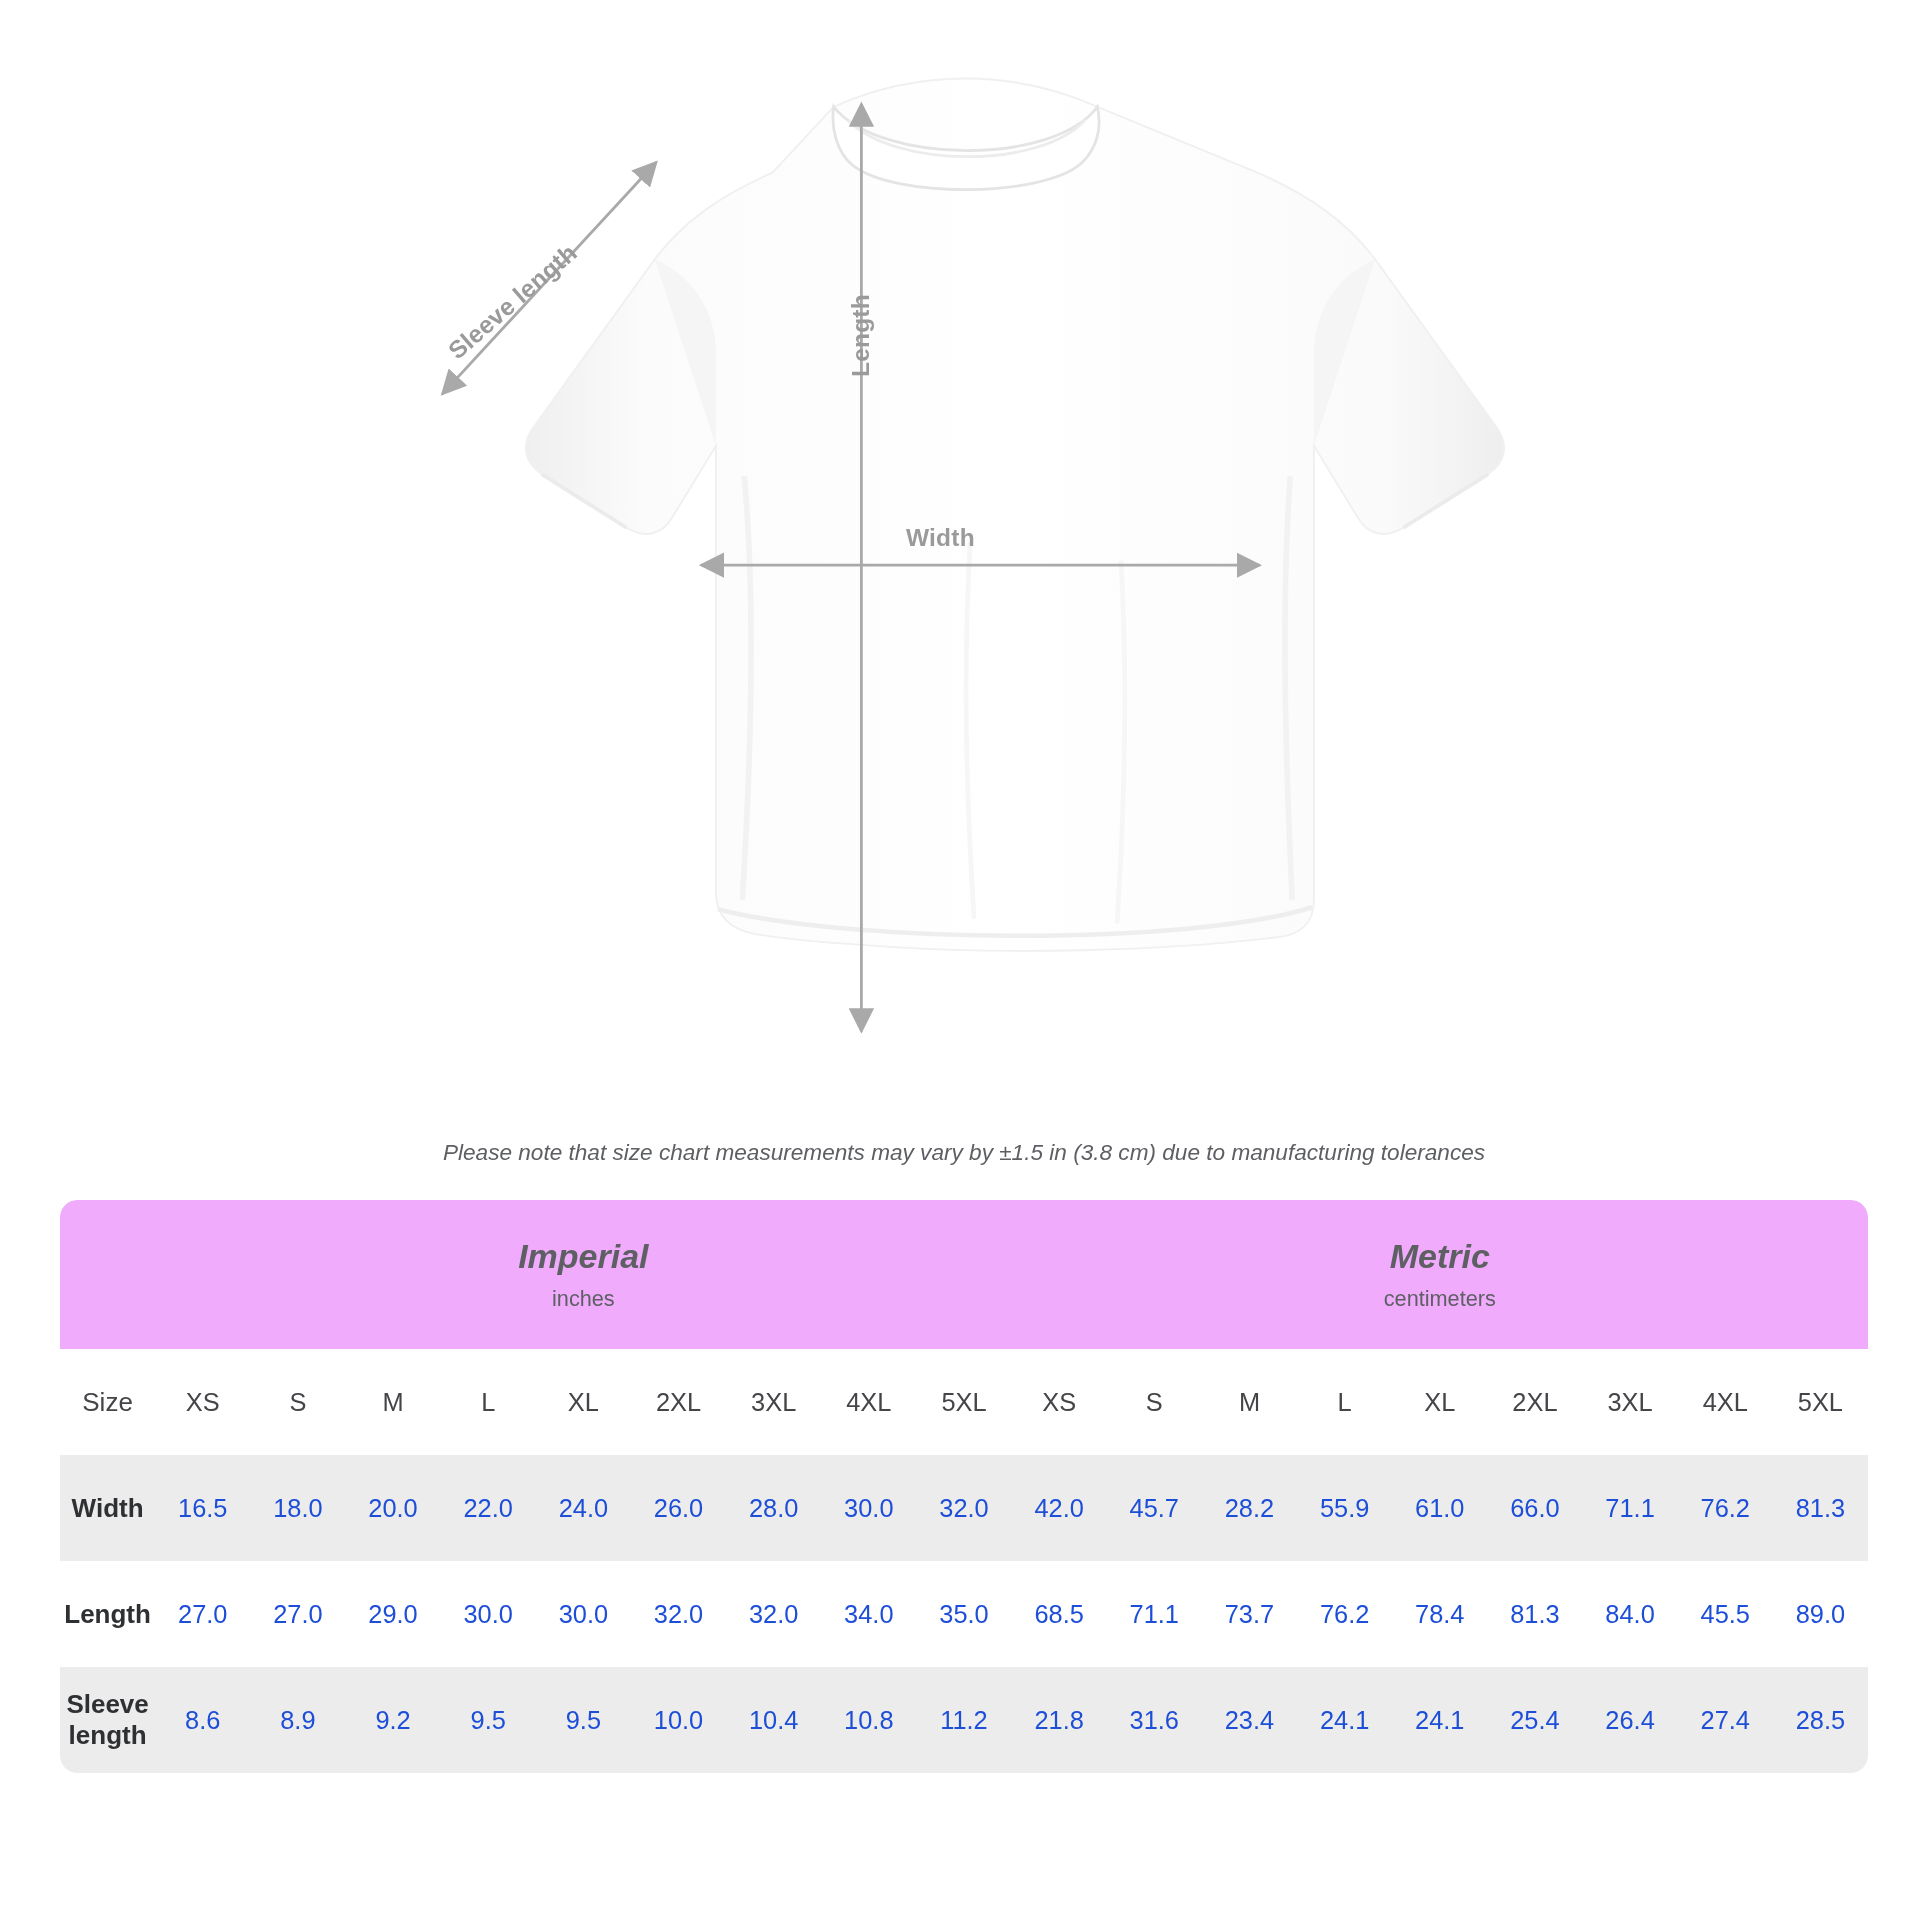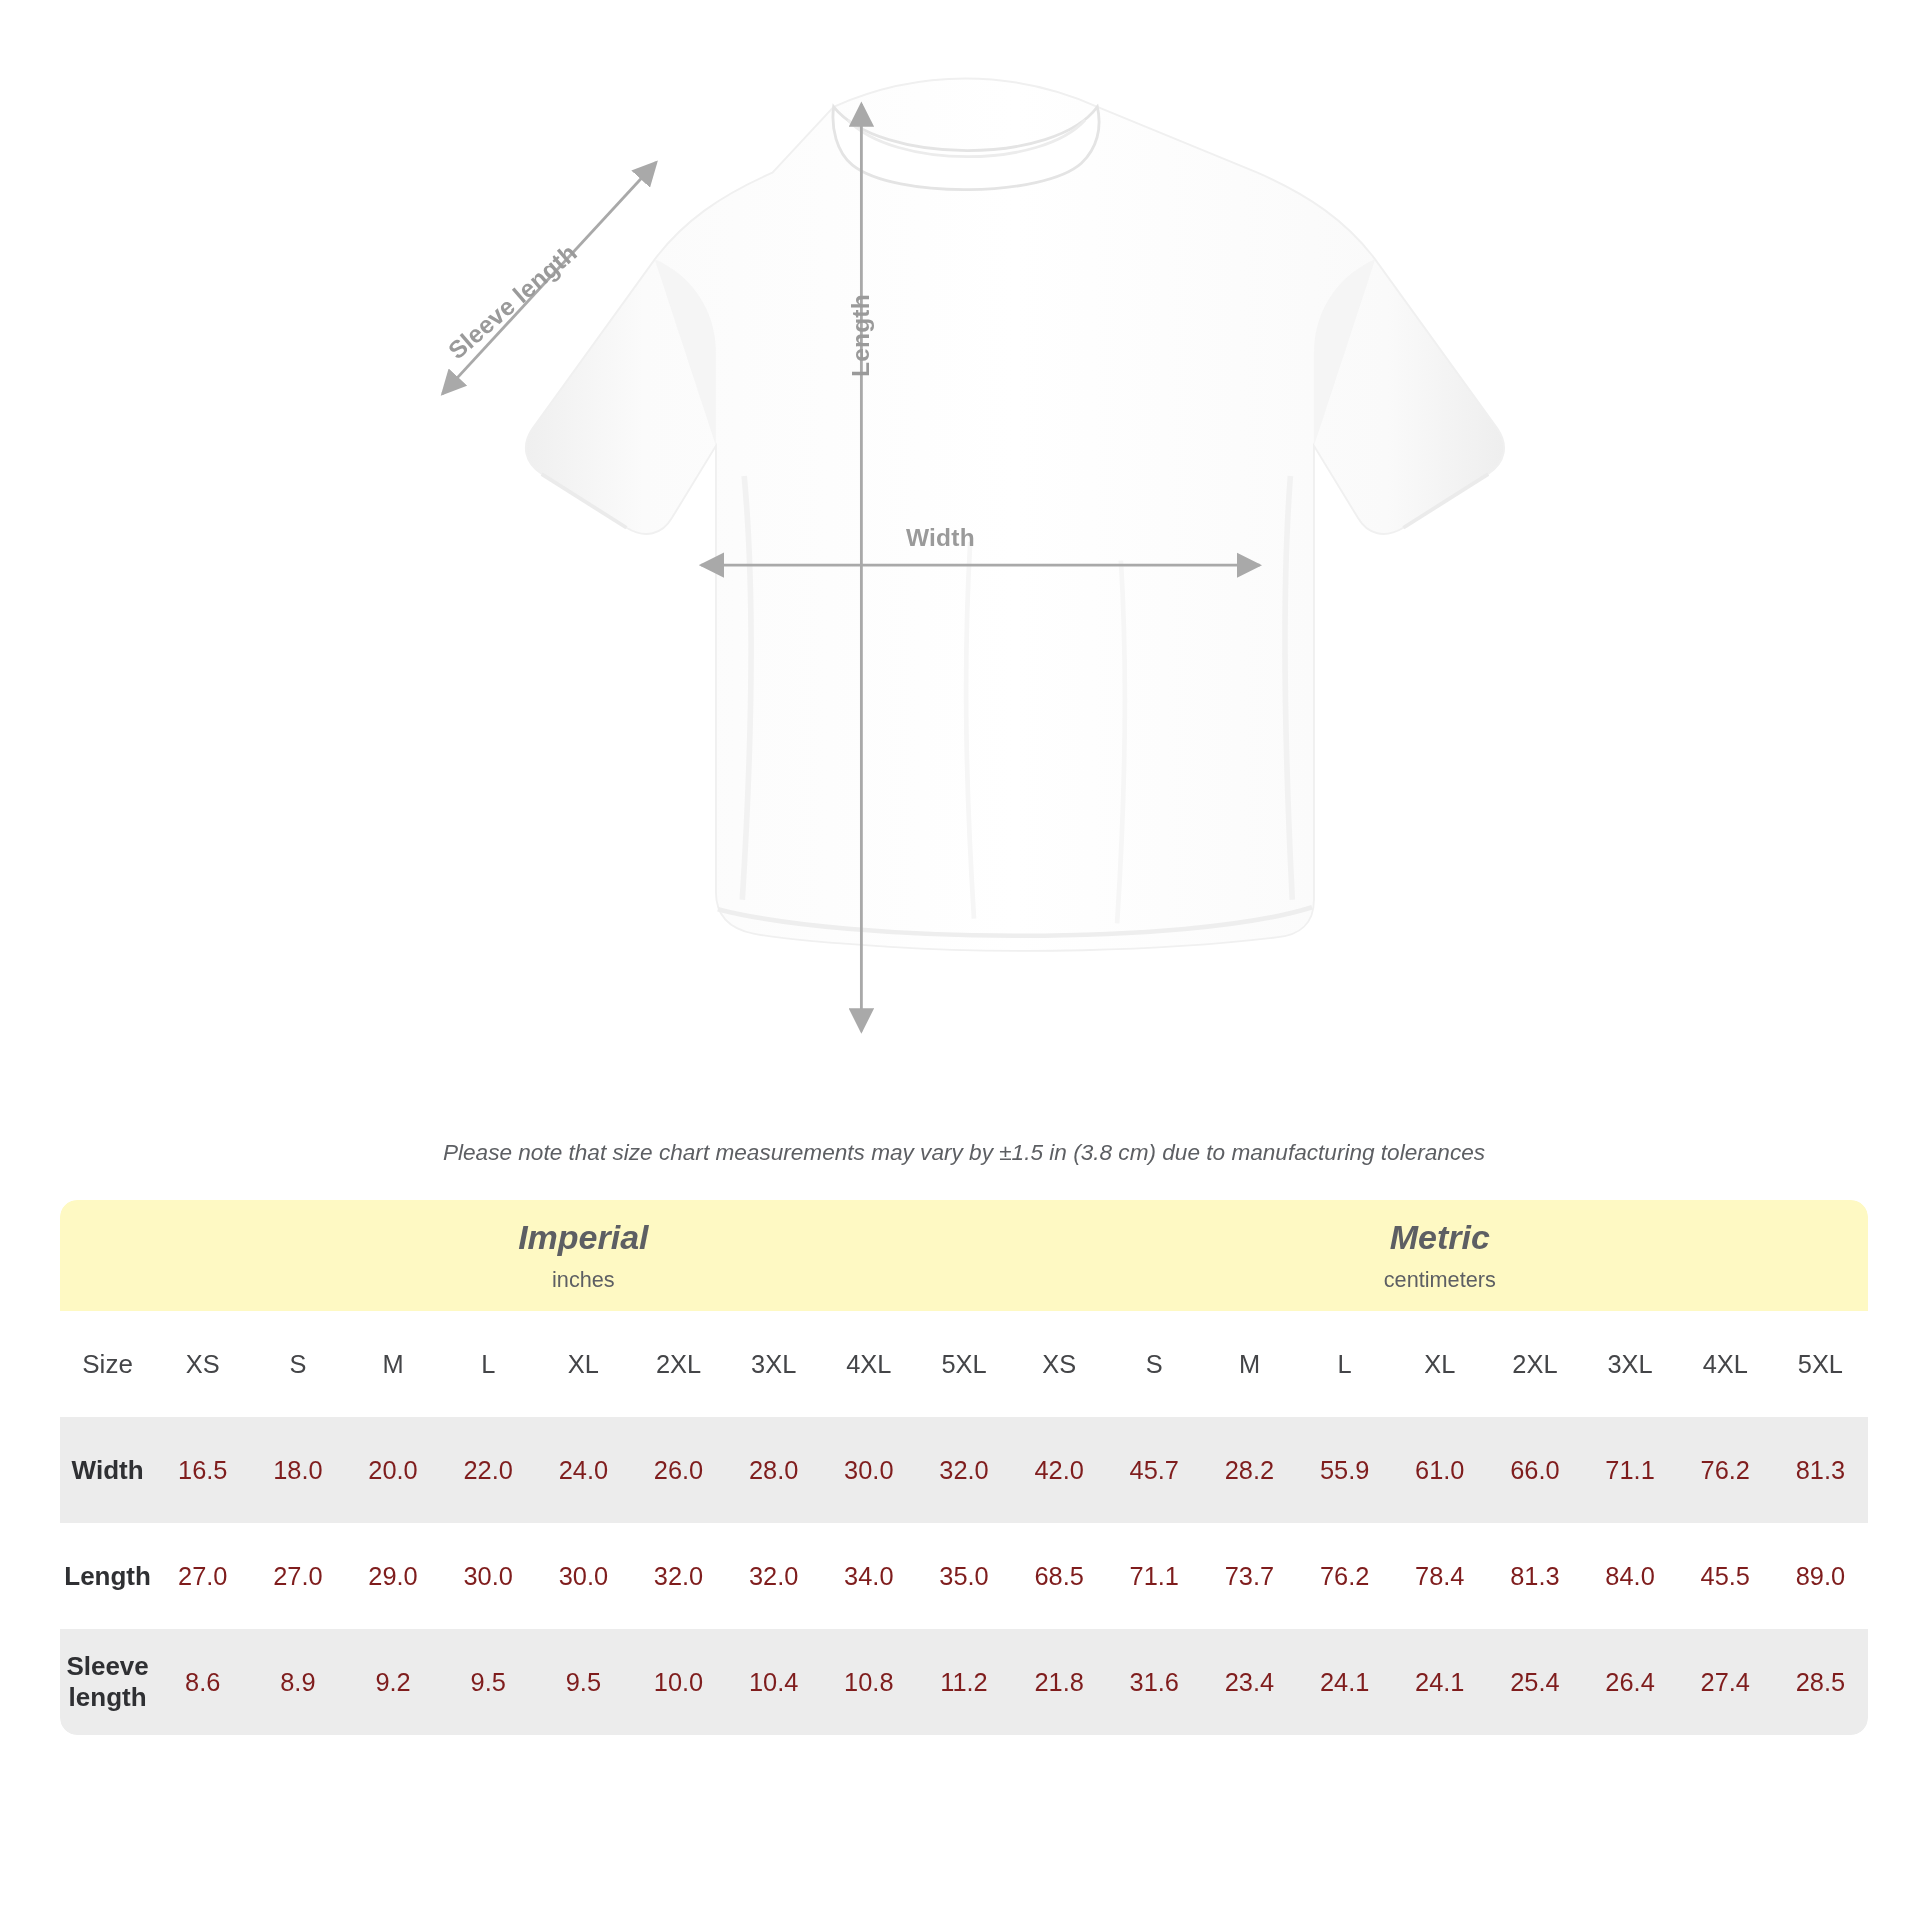--- a/index.html
+++ b/index.html
@@ -107,22 +107,22 @@
     width: 100%;
     table-layout: fixed;
   }
   table.size-table td, table.size-table th {
     border: none;
     text-align: center;
     vertical-align: middle;
   }
 
   .unit-row td {
-    background: #fef9c3;
-    height: 111px;
+    background: #f0abfc;
+    height: 149px;
     padding: 0;
   }
   .unit-row td.first {
     border-top-left-radius: 17px;
   }
   .unit-row td.last {
     border-top-right-radius: 17px;
   }
   .unit-name {
     font-size: 34px;
@@ -145,21 +145,21 @@
     background: #ffffff;
     border-bottom: 1.9px solid #ebebeb;
   }
   .head-row td.rowhead {
     font-size: 26px;
   }
 
   .data-row td {
     height: 104px;
     font-size: 25.4px;
-    color: #7f1d1d;
+    color: #1d4ed8;
     border-bottom: 1.9px solid #ebebeb;
   }
   .data-row td.rowhead {
     font-weight: bold;
     font-size: 26px;
     color: #2f3033;
   }
   .data-row.shaded td {
     background: #ececec;
   }

